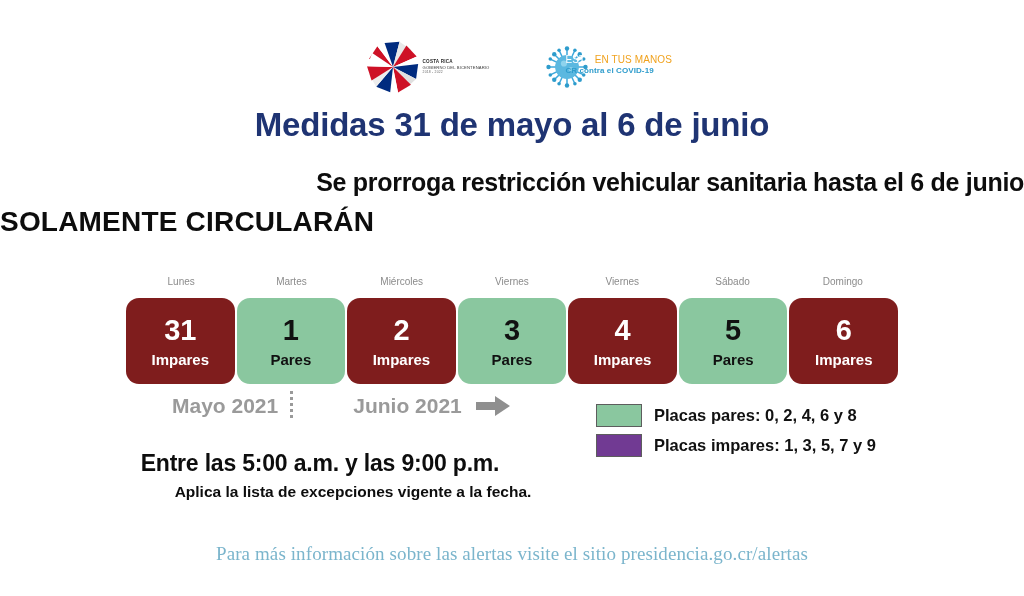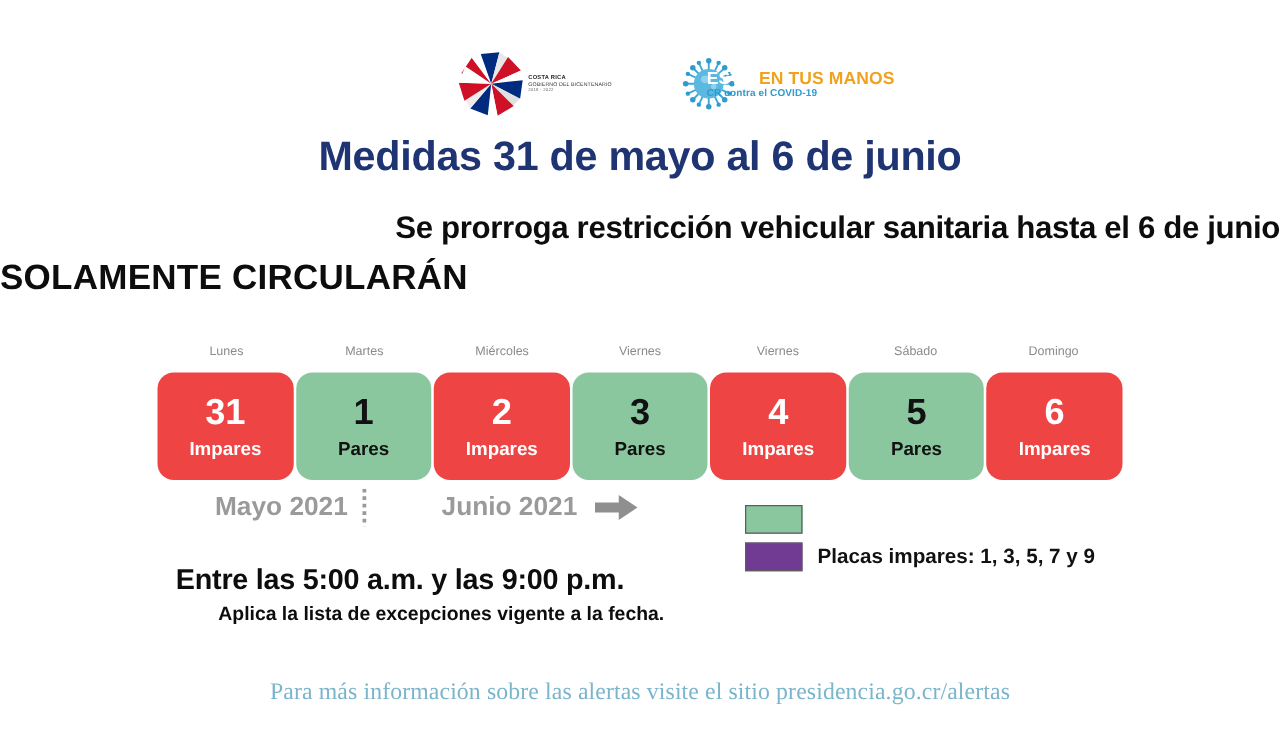--- a/index.html
+++ b/index.html
@@ -70,22 +70,22 @@
     width: 44px;
     height: 44px;
   }
   .covid-words {
     position: absolute;
     left: 20px;
     top: 12px;
     line-height: 1.05;
   }
   .covid-words .cw1 {
-    font-size: 14px;
-    font-weight: bold;
+    font-size: 10px;
+    font-weight: normal;
     color: #f0a21e;
     letter-spacing: 0.1px;
     white-space: nowrap;
   }
   .covid-words .cw1 .hl { color: #ffffff; }
   .covid-words .cw2 {
     font-size: 8px;
     font-weight: bold;
     color: #2e9ccc;
     letter-spacing: 0.1px;
@@ -153,21 +153,21 @@
   .card {
     flex: 1 1 0;
     height: 86px;
     border-radius: 13px;
     display: flex;
     flex-direction: column;
     align-items: center;
     justify-content: center;
     gap: 7px;
   }
-  .card.odd  { background: #ef4444; }
+  .card.odd  { background: #7f1d1d; }
   .card.even { background: #8ac79f; }
   .card .num {
     font-size: 29px;
     font-weight: bold;
     line-height: 1;
   }
   .card .lbl {
     font-size: 15px;
     font-weight: bold;
     line-height: 1;
@@ -417,20 +417,21 @@
   <span class="month-arrow">
     <svg width="34" height="20" viewBox="0 0 34 20">
       <path d="M0 6 H19 V0 L34 10 L19 20 V14 H0 Z" fill="#8f8f8f"></path>
     </svg>
   </span>
 </div>
 
 <div class="legend">
   <div class="legend-row">
     <span class="swatch even"></span>
+    <span class="legend-text">Placas pares: 0, 2, 4, 6 y 8</span>
   </div>
   <div class="legend-row">
     <span class="swatch odd"></span>
     <span class="legend-text">Placas impares: 1, 3, 5, 7 y 9</span>
   </div>
 </div>
 
 <div class="hours-main">Entre las 5:00 a.m. y las 9:00 p.m.</div>
 <div class="hours-sub">Aplica la lista de excepciones vigente a la fecha.</div>
 

